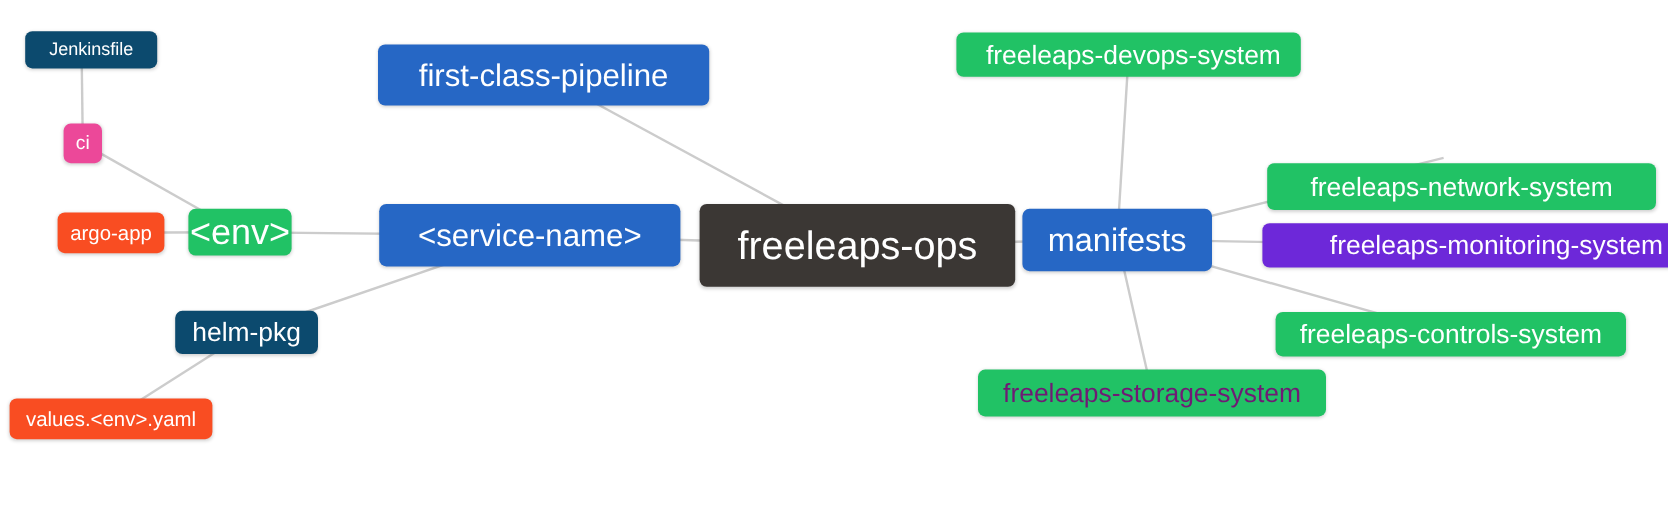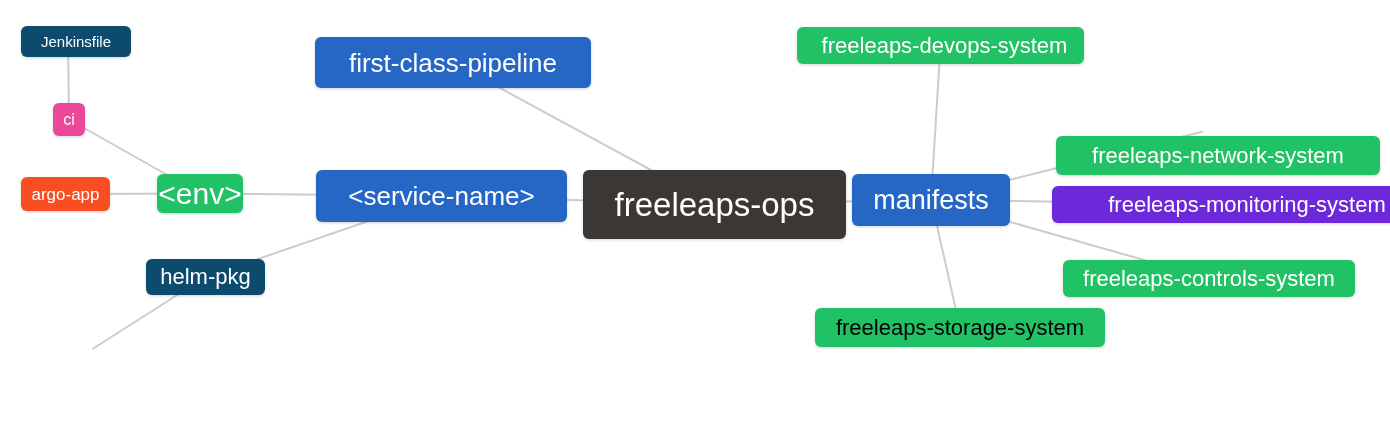--- a/index.html
+++ b/index.html
@@ -56,25 +56,26 @@
       <line x1="714.5" y1="204.5" x2="931" y2="199.5" stroke="#CCCCCC" stroke-width="2"></line>
       <line x1="931" y1="199.5" x2="940.5" y2="45.5" stroke="#CCCCCC" stroke-width="2"></line>
       <line x1="931" y1="199.5" x2="1203" y2="131.5" stroke="#CCCCCC" stroke-width="2"></line>
       <line x1="931" y1="199.5" x2="1214.5" y2="204.5" stroke="#CCCCCC" stroke-width="2"></line>
       <line x1="931" y1="199.5" x2="1209" y2="278.5" stroke="#CCCCCC" stroke-width="2"></line>
       <line x1="931" y1="199.5" x2="960" y2="327.5" stroke="#CCCCCC" stroke-width="2"></line>
     </svg>
 
 <div class="node" style="left: 21px; top: 26px; width: 110px; height: 31px; font-size: 15px; background: #0c4a6e; color: rgb(255, 255, 255);">Jenkinsfile</div>
     <div class="node" style="left: 53px; top: 103px; width: 32px; height: 33px; font-size: 16px; background: #ec4899; color: rgb(255, 255, 255);">ci</div>
-    <div class="node" style="left: 21px; top: 177px; width: 89px; height: 34px; font-size: 17px; background: rgb(249, 77, 34); color: rgb(255, 255, 255);">argo-app</div>
+    <div class="node" style="left: 48px; top: 177px; width: 89px; height: 34px; font-size: 17px; background: rgb(249, 77, 34); color: rgb(255, 255, 255);">argo-app</div>
     <div class="node" style="left: 157px; top: 174px; width: 86px; height: 39px; font-size: 30px; background: rgb(33, 194, 101); color: rgb(255, 255, 255);">&lt;env&gt;</div>
     <div class="node" style="left: 146px; top: 259px; width: 119px; height: 36px; font-size: 22px; background: #0c4a6e; color: rgb(255, 255, 255);">helm-pkg</div>
+    <div class="node" style="left: 8px; top: 332px; width: 169px; height: 34px; font-size: 17px; background: rgb(249, 77, 34); color: rgb(255, 255, 255);">values.&lt;env&gt;.yaml</div>
     <div class="node" style="left: 315px; top: 37px; width: 276px; height: 51px; font-size: 26px; background: rgb(38, 103, 197); color: rgb(255, 255, 255);">first-class-pipeline</div>
     <div class="node" style="left: 316px; top: 170px; width: 251px; height: 52px; font-size: 26px; background: rgb(38, 103, 197); color: rgb(255, 255, 255);">&lt;service-name&gt;</div>
     <div class="node" style="left: 583px; top: 170px; width: 263px; height: 69px; font-size: 33px; background: rgb(59, 55, 52); color: rgb(255, 255, 255);">freeleaps-ops</div>
     <div class="node" style="left: 852px; top: 174px; width: 158px; height: 52px; font-size: 27px; background: rgb(38, 103, 197); color: rgb(255, 255, 255);">manifests</div>
     <div class="node" style="left: 797px; top: 27px; width: 287px; height: 37px; font-size: 22px; background: rgb(33, 194, 101); color: rgb(255, 255, 255); padding-left: 12px;">freeleaps-devops-system</div>
     <div class="node" style="left: 1056px; top: 112px; width: 324px; height: 39px; font-size: 22px; background: rgb(33, 194, 101); color: rgb(255, 255, 255); margin-top: 24px;">freeleaps-network-system</div>
     <div class="node" style="left: 1052px; top: 186px; width: 390px; height: 37px; font-size: 22px; background: #6d28d9; color: rgb(255, 255, 255);">freeleaps-monitoring-system</div>
     <div class="node" style="left: 1063px; top: 260px; width: 292px; height: 37px; font-size: 22px; background: rgb(33, 194, 101); color: rgb(255, 255, 255);">freeleaps-controls-system</div>
-    <div class="node" style="left: 815px; top: 308px; width: 290px; height: 39px; font-size: 22px; background: rgb(33, 194, 101); color: #000000;">freeleaps-storage-system</div>
+    <div class="node" style="left: 815px; top: 308px; width: 290px; height: 39px; font-size: 22px; background: rgb(33, 194, 101); color: #701a75;">freeleaps-storage-system</div>
   </div>
 
 </body></html>

